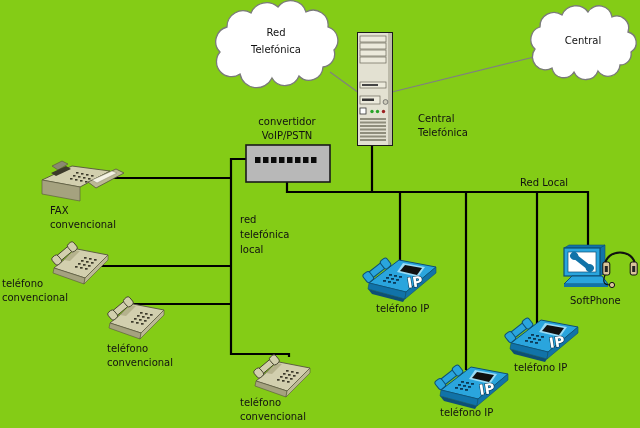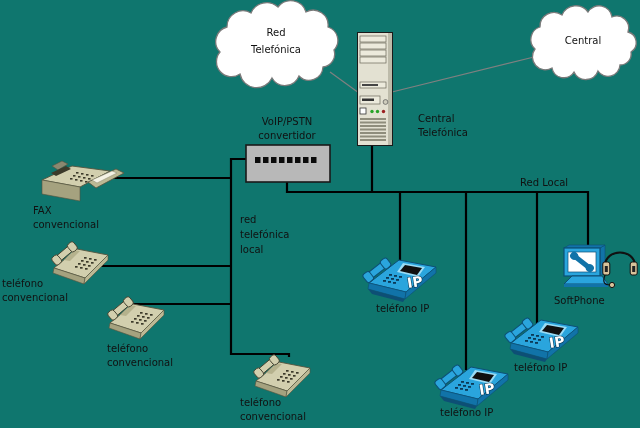--- a/index.html
+++ b/index.html
@@ -1,16 +1,16 @@
 <!DOCTYPE html>
 <html style="--c-wire: #000000; --c-link: #808080; --c-cloud_stroke: #7a7a7a; --c-text: #111111; --c-ip_blue: #2aa5dd; --c-ip_blue_dark: #1173a8; --c-ip_blue_deep: #0d4f75; --c-beige: #d2cfae; --c-beige_dark: #a5a27f; --c-beige_mid: #bcb995; --c-converter_gray: #b8b8b8; --c-server_body: #e3e1d2; --c-led_green: #27a327; --c-led_red: #9b2020;"><head>
 <meta charset="utf-8">
 <style>
   html,body{margin:0;padding:0;background:#fff;}
-  #canvas{position:relative;width:640px;height:428px;background:#0f766e;overflow:hidden;
+  #canvas{position:relative;width:640px;height:428px;background:#84cc16;overflow:hidden;
           font-family:"DejaVu Sans","Liberation Sans",sans-serif;color:#111;}
   .lbl{position:absolute;font-size:10px;line-height:13.5px;color:var(--c-text,#111);white-space:nowrap;}
   .lbl span{display:block;}
   .ctr{text-align:center;}
   .lay{position:absolute;left:0;top:0;}
   .icon{position:absolute;}
   .wire{stroke:var(--c-wire,#000);stroke-width:2.2;fill:none;}
   .thin{stroke:var(--c-link,#808080);stroke-width:1.2;fill:none;}
   .cloud{fill:#ffffff;stroke:var(--c-cloud_stroke,#7a7a7a);stroke-width:1.3;}
   .f-ip{fill:var(--c-ip_blue,#2aa5dd);}
@@ -214,36 +214,36 @@
   </svg>
 
   <div class="lbl ctr" style="left:212px;top:24px;width:128px;line-height:17px">
     <span>Red</span>
     <span>Telefónica</span>
   </div>
   <div class="lbl ctr" style="left:528px;top:34px;width:110px">
     <span>Central</span>
   </div>
   <div class="lbl ctr" style="left:237px;top:115px;width:100px">
+    <span>convertidor</span>
     <span>VoIP/PSTN</span>
-    <span>convertidor</span>
   </div>
   <div class="lbl" style="left:418px;top:112px">
     <span>Central</span>
     <span>Telefónica</span>
   </div>
   <div class="lbl" style="left:520px;top:176px">
     <span>Red Local</span>
   </div>
   <div class="lbl" style="left:240px;top:212px;line-height:15px">
     <span>red</span>
     <span>telefónica</span>
     <span>local</span>
   </div>
-  <div class="lbl" style="left:33px;top:204px">
+  <div class="lbl" style="left:50px;top:204px">
     <span>FAX</span>
     <span>convencional</span>
   </div>
   <div class="lbl" style="left:2px;top:277px">
     <span>teléfono</span>
     <span>convencional</span>
   </div>
   <div class="lbl" style="left:107px;top:342px">
     <span>teléfono</span>
     <span>convencional</span>
@@ -254,17 +254,17 @@
   </div>
   <div class="lbl" style="left:376px;top:302px">
     <span>teléfono IP</span>
   </div>
   <div class="lbl" style="left:440px;top:406px">
     <span>teléfono IP</span>
   </div>
   <div class="lbl" style="left:514px;top:361px">
     <span>teléfono IP</span>
   </div>
-  <div class="lbl" style="left:554px;top:294px">
+  <div class="lbl" style="left:570px;top:294px">
     <span>SoftPhone</span>
   </div>
 
 </div>
 
 </body></html>

